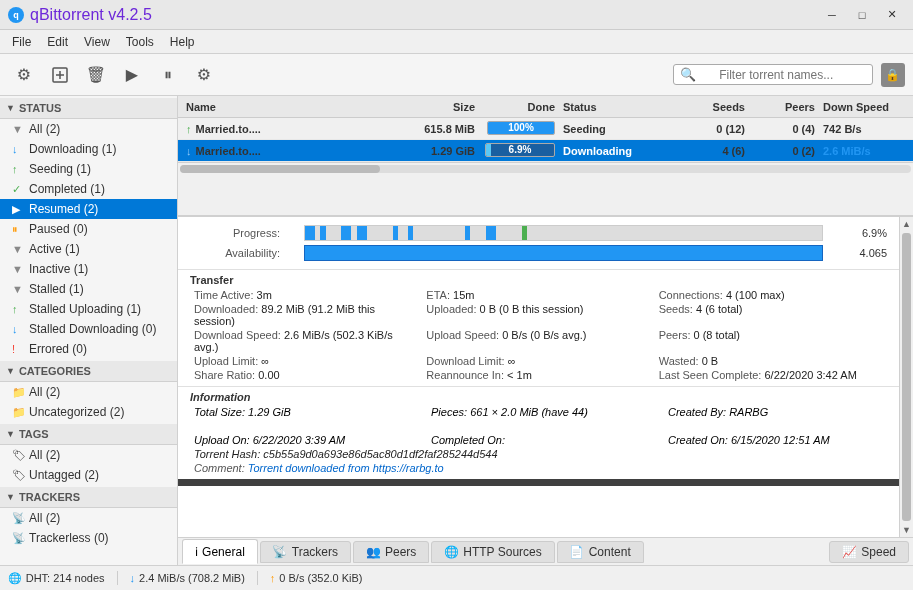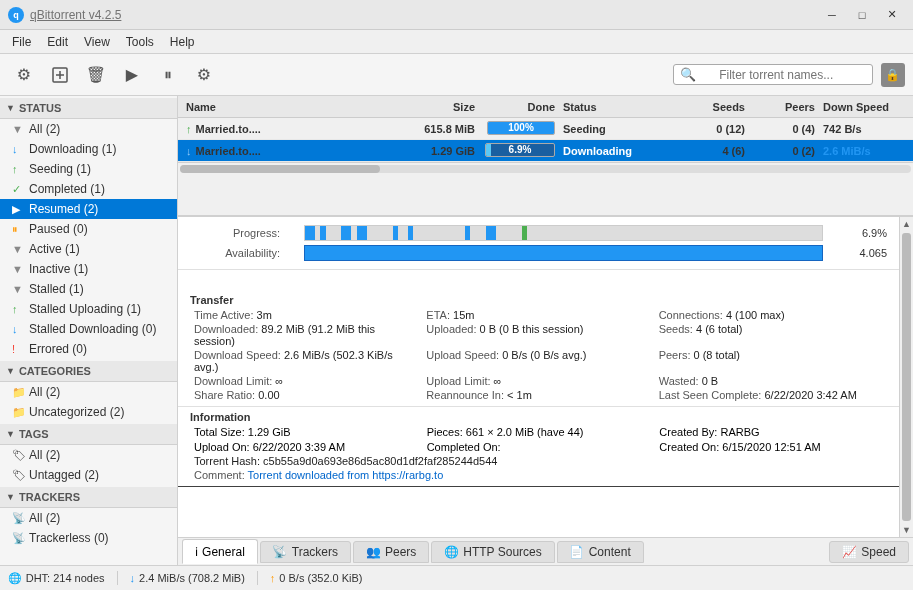--- a/index.html
+++ b/index.html
@@ -1,21 +1,21 @@
 <!DOCTYPE html>
 <html><head>
   <meta charset="utf-8">
   <style>
     * { margin: 0; padding: 0; box-sizing: border-box; }
     body { font-family: 'Segoe UI', Tahoma, Geneva, Verdana, sans-serif; font-size: 12px; background: #f0f0f0; width: 913px; height: 590px; overflow: hidden; }
     
     
     #titlebar { background: #e8e8e8; height: 30px; display: flex; align-items: center; padding: 0 8px; border-bottom: 1px solid #ccc; }
     #titlebar .app-icon { width: 16px; height: 16px; background: #2196F3; border-radius: 50%; margin-right: 6px; display: flex; align-items: center; justify-content: center; color: white; font-size: 9px; font-weight: bold; }
-    #titlebar .title { font-size: 12px; color: #737373; flex: 1; text-decoration: underline; }
+    #titlebar .title { font-size: 16px; color: #6d28d9; flex: 1; }
     #titlebar .window-controls { display: flex; gap: 4px; }
     #titlebar .win-btn { width: 26px; height: 18px; display: flex; align-items: center; justify-content: center; font-size: 11px; cursor: pointer; color: #333; background: transparent; border: none; }
 
     
     #menubar { background: #f0f0f0; height: 24px; display: flex; align-items: center; padding: 0 4px; border-bottom: 1px solid #d0d0d0; }
     .menu-item { padding: 2px 8px; cursor: pointer; font-size: 12px; color: #333; }
 
     
     #toolbar { background: #f5f5f5; height: 42px; display: flex; align-items: center; padding: 0 8px; border-bottom: 1px solid #d0d0d0; gap: 4px; }
     .tb-btn { width: 32px; height: 32px; display: flex; align-items: center; justify-content: center; cursor: pointer; border: 1px solid transparent; border-radius: 3px; background: transparent; font-size: 16px; color: #555; }
@@ -73,30 +73,30 @@
     .detail-progress-section { padding: 8px 12px 4px; border-bottom: 1px solid #e0e0e0; }
     .detail-row { display: flex; align-items: center; margin-bottom: 4px; font-size: 11px; gap: 16px; }
     .detail-label { width: 90px; color: #555; text-align: right; margin-right: 8px; }
     .progress-main { flex: 1; height: 16px; background: #f0f0f0; border: 1px solid #ccc; position: relative; margin-right: 8px; }
     .progress-pct { width: 40px; text-align: right; font-size: 11px; color: #333; }
     .avail-bar { flex: 1; height: 16px; background: #2196F3; border: 1px solid #1565C0; margin-right: 8px; }
     .avail-val { width: 40px; text-align: right; font-size: 11px; color: #333; }
 
     
     .transfer-section { padding: 4px 12px; border-bottom: 1px solid #e0e0e0; }
-    .transfer-title { font-size: 11px; font-weight: bold; color: #333; margin-bottom: 2px; margin-top: 20px; }
+    .transfer-title { font-size: 11px; font-weight: bold; color: #333; margin-bottom: 2px; }
     .transfer-grid { display: grid; grid-template-columns: repeat(3, 1fr); gap: 0; }
     .transfer-cell { font-size: 11px; padding: 1px 4px; }
     .transfer-cell .tf-label { color: #555; }
     .transfer-cell .tf-value { color: #222; }
 
     
-    .info-section { padding: 4px 12px; border-bottom: 1px solid #404040; }
+    .info-section { padding: 4px 12px; border-bottom: 7px solid #404040; font-style: italic; }
     .info-title { font-size: 11px; font-weight: bold; color: #333; margin-bottom: 2px; }
-    .info-grid { display: grid; grid-template-columns: repeat(3, 1fr); gap: 1px; }
+    .info-grid { display: grid; grid-template-columns: repeat(3, 1fr); gap: 14px; }
     .info-cell { font-size: 11px; padding: 1px 4px; }
     .hash-row { font-size: 11px; padding: 1px 4px; color: #222; }
     .save-row { font-size: 11px; padding: 1px 4px; color: #222; }
     .comment-row { font-size: 11px; padding: 1px 4px; color: #0066cc; }
 
     
     #bottom-tabs { display: flex; align-items: center; background: #f0f0f0; border-top: 1px solid #d0d0d0; height: 28px; padding: 0 4px; gap: 2px; }
     .tab-btn { display: flex; align-items: center; padding: 3px 12px; font-size: 12px; cursor: pointer; border: 1px solid #ccc; background: #e0e0e0; border-radius: 3px 3px 0 0; color: #333; gap: 4px; }
     .tab-btn.active { background: white; border-bottom: 1px solid white; color: #000; }
     .speed-btn { margin-left: auto; display: flex; align-items: center; padding: 3px 12px; font-size: 12px; cursor: pointer; border: 1px solid #ccc; background: #e0e0e0; border-radius: 3px; color: #333; gap: 4px; }
@@ -371,25 +371,25 @@
               </div>
               <div class="transfer-cell">
                 <span class="tf-label">Upload Speed: </span>
                 <span class="tf-value">0 B/s (0 B/s avg.)</span>
               </div>
               <div class="transfer-cell">
                 <span class="tf-label">Peers: </span>
                 <span class="tf-value">0 (8 total)</span>
               </div>
               <div class="transfer-cell">
+                <span class="tf-label">Upload Limit: </span>
+                <span class="tf-value">∞</span>
+              </div>
+              <div class="transfer-cell">
                 <span class="tf-label">Download Limit: </span>
-                <span class="tf-value">∞</span>
-              </div>
-              <div class="transfer-cell">
-                <span class="tf-label">Upload Limit: </span>
                 <span class="tf-value">∞</span>
               </div>
               <div class="transfer-cell">
                 <span class="tf-label">Wasted: </span>
                 <span class="tf-value">0 B</span>
               </div>
               <div class="transfer-cell">
                 <span class="tf-label">Share Ratio: </span>
                 <span class="tf-value">0.00</span>
               </div>

